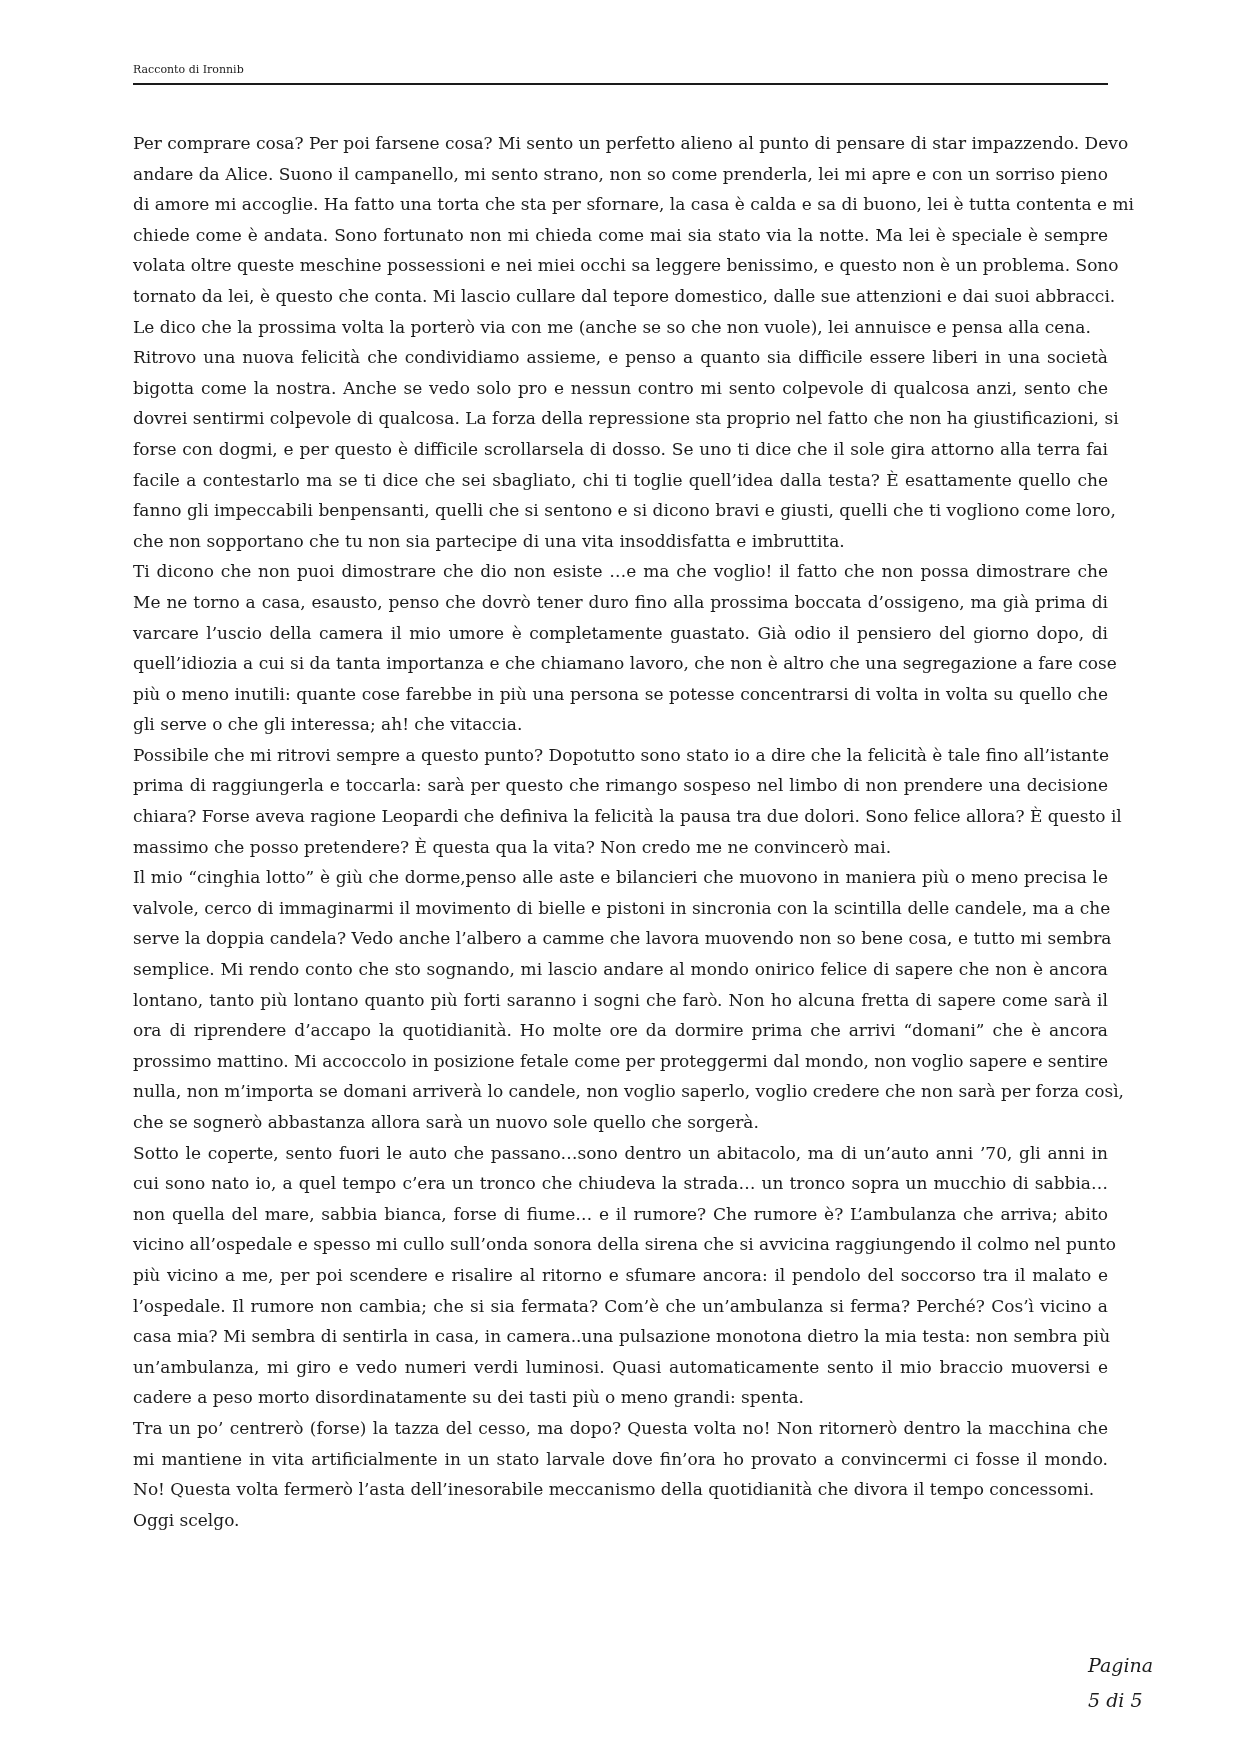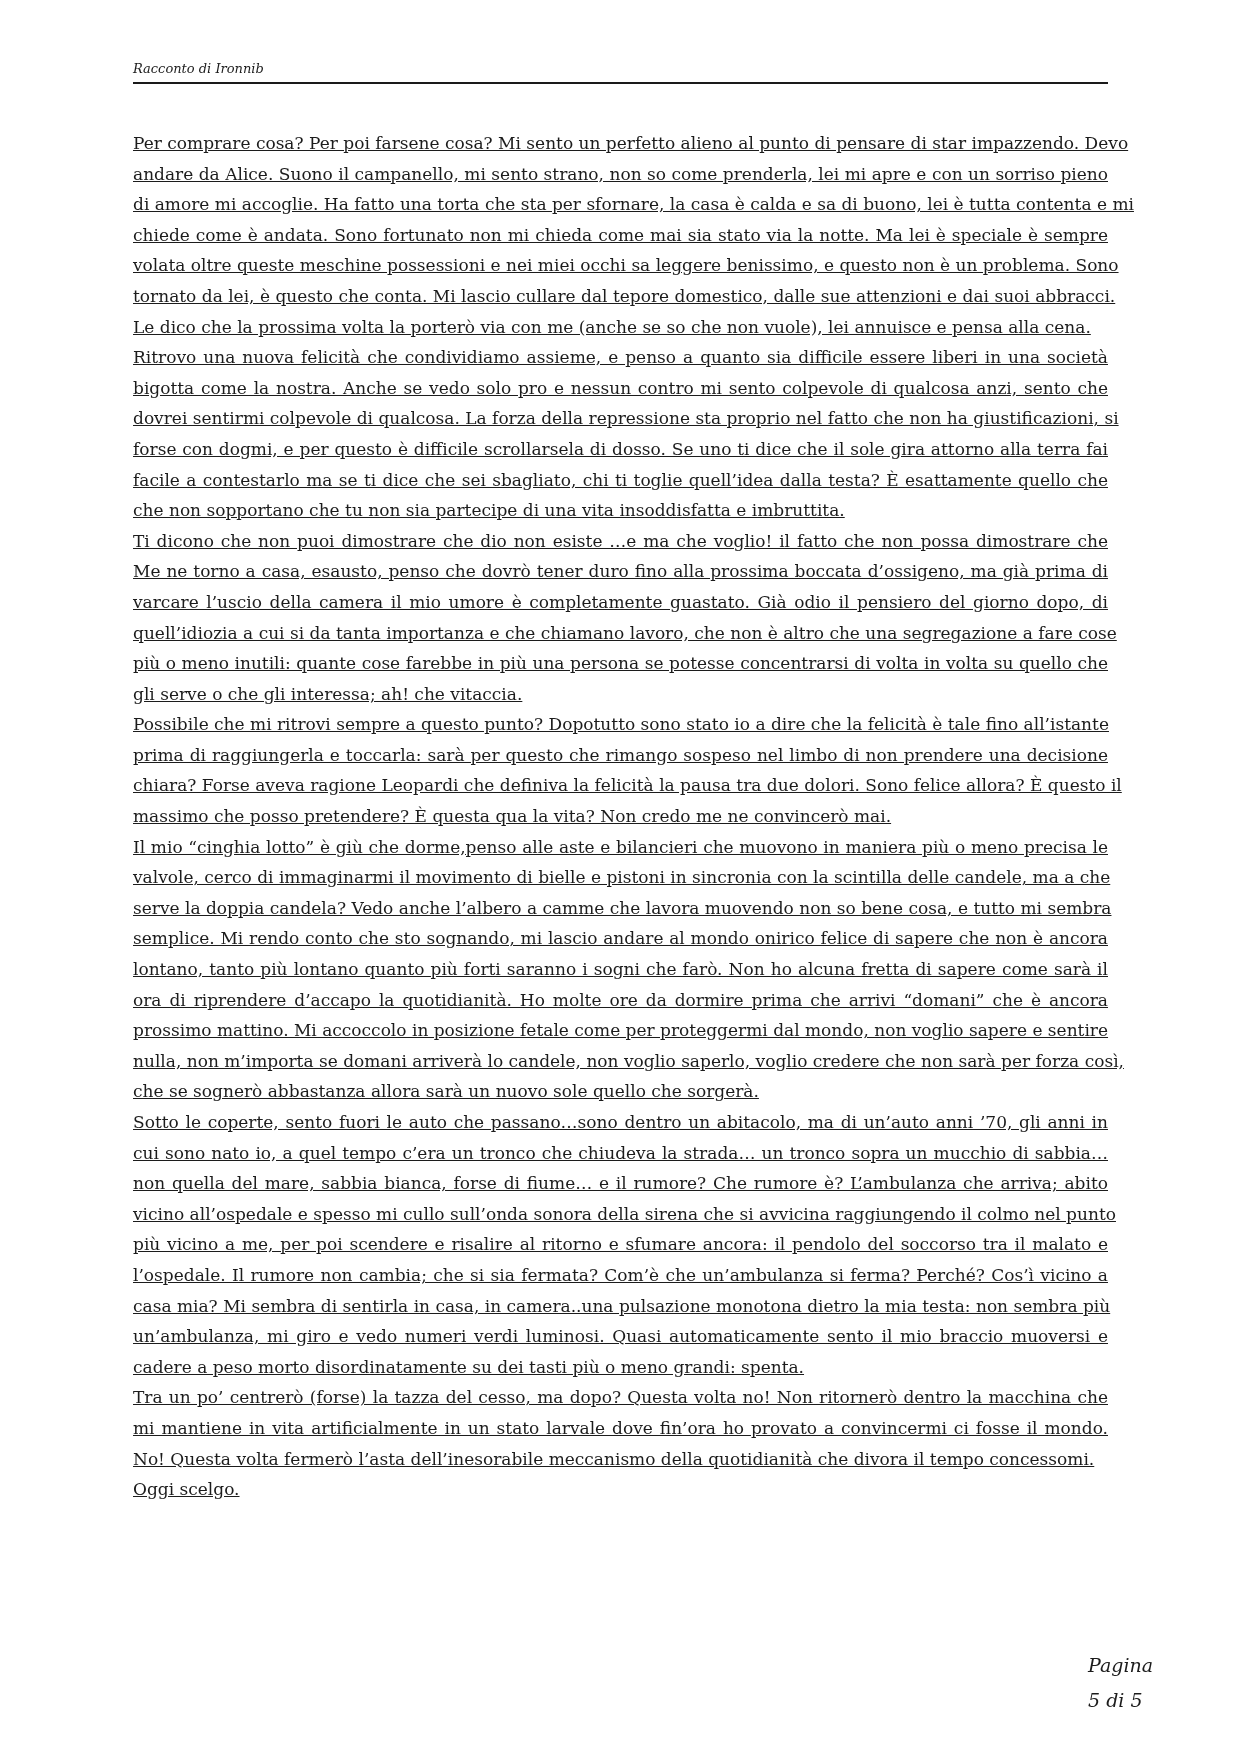--- a/index.html
+++ b/index.html
@@ -18,35 +18,33 @@
   }
   .header {
     position: absolute;
     left: 133px;
     top: 58px;
     width: 975px;
     border-bottom: 2px solid #1a1a1a;
     padding-bottom: 3px;
   }
   .header-title {
-    font-style: italic;
-    font-size: 13px;
+    font-size: 11px;
     line-height: 20px;
     color: #1c1c1c;
   }
   .body-text {
     position: absolute;
     left: 133px;
     top: 128px;
     width: 975px;
   }
   .paragraph {
     margin: 0;
     padding: 0;
-    text-decoration: underline;
   }
   .line {
     font-size: 17px;
     line-height: 30.6px;
     height: 30.6px;
     text-align: justify;
     text-align-last: justify;
     white-space: nowrap;
     overflow: visible;
   }
@@ -81,20 +79,21 @@
         <div class="line">volata oltre queste meschine possessioni e nei miei occhi sa leggere benissimo, e questo non è un problema. Sono</div>
         <div class="line">tornato da lei, è questo che conta. Mi lascio cullare dal tepore domestico, dalle sue attenzioni e dai suoi abbracci.</div>
         <div class="line last">Le dico che la prossima volta la porterò via con me (anche se so che non vuole), lei annuisce e pensa alla cena.</div>
       </div>
       <div class="paragraph">
         <div class="line">Ritrovo una nuova felicità che condividiamo assieme, e penso a quanto sia difficile essere liberi in una società</div>
         <div class="line">bigotta come la nostra. Anche se vedo solo pro e nessun contro mi sento colpevole di qualcosa anzi, sento che</div>
         <div class="line">dovrei sentirmi colpevole di qualcosa. La forza della repressione sta proprio nel fatto che non ha giustificazioni, si</div>
         <div class="line">forse con dogmi, e per questo è difficile scrollarsela di dosso. Se uno ti dice che il sole gira attorno alla terra fai</div>
         <div class="line">facile a contestarlo ma se ti dice che sei sbagliato, chi ti toglie quell’idea dalla testa? È esattamente quello che</div>
+        <div class="line">fanno gli impeccabili benpensanti, quelli che si sentono e si dicono bravi e giusti, quelli che ti vogliono come loro,</div>
         <div class="line last">che non sopportano che tu non sia partecipe di una vita insoddisfatta e imbruttita.</div>
       </div>
       <div class="paragraph">
         <div class="line">Ti dicono che non puoi dimostrare che dio non esiste …e ma che voglio! il fatto che non possa dimostrare che</div>
       </div>
       <div class="paragraph">
         <div class="line">Me ne torno a casa, esausto, penso che dovrò tener duro fino alla prossima boccata d’ossigeno, ma già prima di</div>
         <div class="line">varcare l’uscio della camera il mio umore è completamente guastato. Già odio il pensiero del giorno dopo, di</div>
         <div class="line">quell’idiozia a cui si da tanta importanza e che chiamano lavoro, che non è altro che una segregazione a fare cose</div>
         <div class="line">più o meno inutili: quante cose farebbe in più una persona se potesse concentrarsi di volta in volta su quello che</div>

